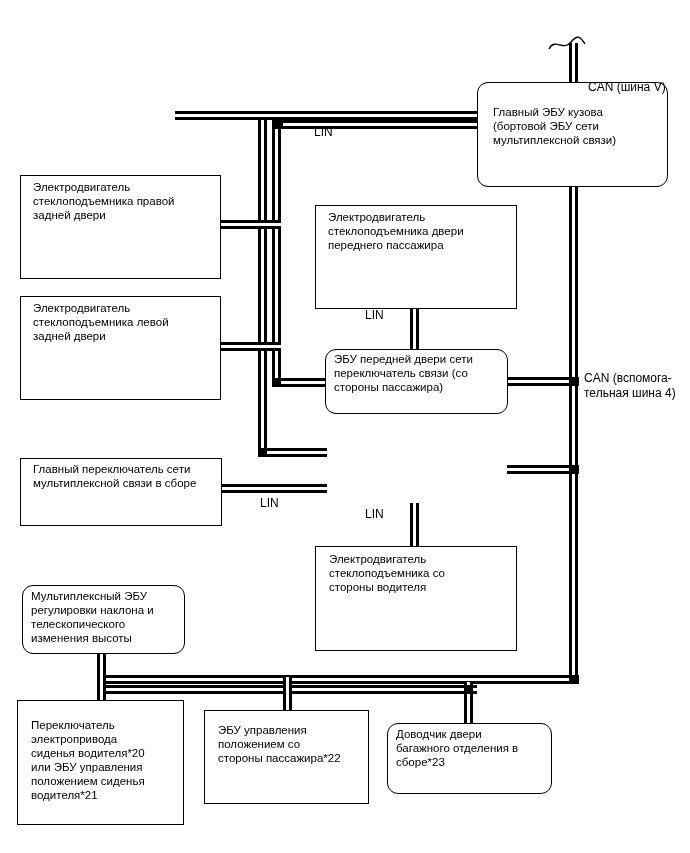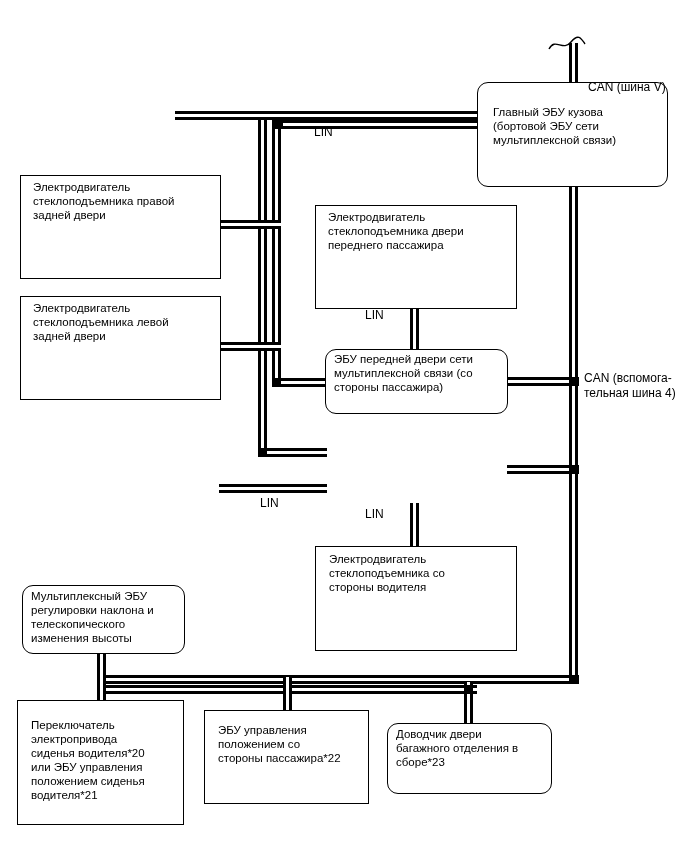--- a/index.html
+++ b/index.html
@@ -101,20 +101,22 @@
   <div class="j p5"></div>
   <div class="j p6"></div>
   <div class="j p7"></div>
 
   <div class="box b2">Электродвигатель
 стеклоподъемника правой
 задней двери</div>
   <div class="box b3">Электродвигатель
 стеклоподъемника левой
 задней двери</div>
+  <div class="box b4">Главный переключатель сети
+мультиплексной связи в сборе</div>
   <div class="box round b5">Мультиплексный ЭБУ
 регулировки наклона и
 телескопического
 изменения высоты</div>
   <div class="box b6">Переключатель
 электропривода
 сиденья водителя*20
 или ЭБУ управления
 положением сиденья
 водителя*21</div>
@@ -124,21 +126,21 @@
   <div class="box round b8">Доводчик двери
 багажного отделения в
 сборе*23</div>
   <div class="box round b9">Главный ЭБУ кузова
 (бортовой ЭБУ сети
 мультиплексной связи)</div>
   <div class="box b10">Электродвигатель
 стеклоподъемника двери
 переднего пассажира</div>
   <div class="box round b11">ЭБУ передней двери сети
-мультиплексной связи (со
+переключатель связи (со
 стороны пассажира)</div>
   <div class="box b13">Электродвигатель
 стеклоподъемника со
 стороны водителя</div>
 
   <div class="lbl lcanv">CAN (шина V)</div>
   <div class="lbl lcana">CAN (вспомога-
 тельная шина 4)</div>
   <div class="lbl llintop">LIN</div>
   <div class="lbl llinfp">LIN</div>

